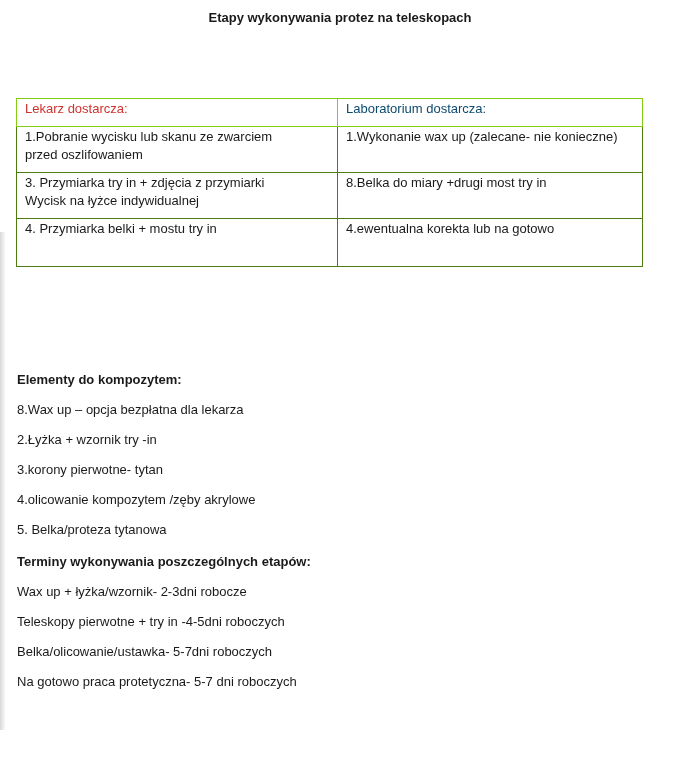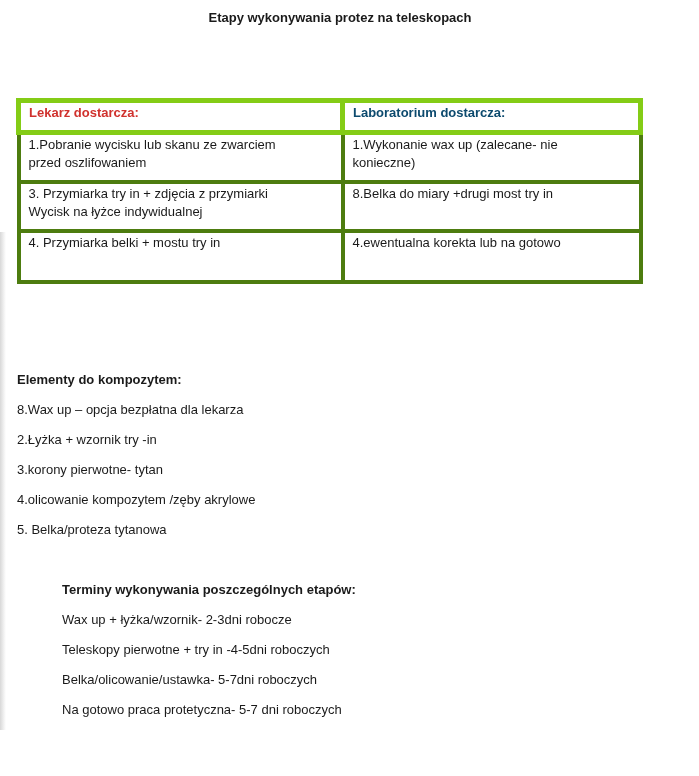--- a/index.html
+++ b/index.html
@@ -4,33 +4,33 @@
   <style>
     html, body { margin: 0; padding: 0; background: #ffffff; }
     body { width: 699px; height: 776px; position: relative; overflow: hidden;
       font-family: "Liberation Sans", "DejaVu Sans", sans-serif; color: #1a1a1a; }
     .edge-shadow { position: absolute; left: 0; top: 232px; width: 6px; height: 498px;
       background: linear-gradient(to right, #d8d8d8, #f4f4f4 70%, #ffffff); }
     .title { position: absolute; top: 10px; left: 0; width: 640px; text-align: center;
       font-weight: bold; font-size: 13px; margin-left: 20px; }
     table.steps { position: absolute; left: 16px; top: 98px; width: 627px; border-collapse: collapse;
       font-size: 13px; line-height: 18px; }
-    table.steps td { border: 4px solid #4d7c0f; vertical-align: top; padding: 1px 16px 0 8px; }
+    table.steps td { border: 1px solid #4d7c0f; vertical-align: top; padding: 1px 16px 0 8px; }
     table.steps td.c1 { width: 296px; }
-    table.steps th { border: 5px solid #84cc16; text-align: left; font-weight: bold;
+    table.steps th { border: 1px solid #84cc16; text-align: left; font-weight: normal;
       color: #d0312d; padding: 1px 8px 0 8px; height: 26px; vertical-align: top; }
     tr.r1 td { height: 44px; }
     tr.r2 td { height: 72px; }
     tr.r3 td { height: 44px; }
     tr.r4 td { height: 46px; }
     .section { position: absolute; left: 17px; font-size: 13px; }
     .section .heading { font-weight: bold; height: 30px; line-height: 18px; }
     .section .item { height: 30px; line-height: 18px; }
     .sec1 { top: 371px; }
-    .sec2 { top: 581px; margin-left: 45px; }
+    .sec2 { top: 553px; }
   </style>
 </head>
 <body>
 
 <div class="edge-shadow"></div>
 
 <div class="title">Etapy wykonywania protez na teleskopach</div>
 
 <table class="steps">
   <tbody>

